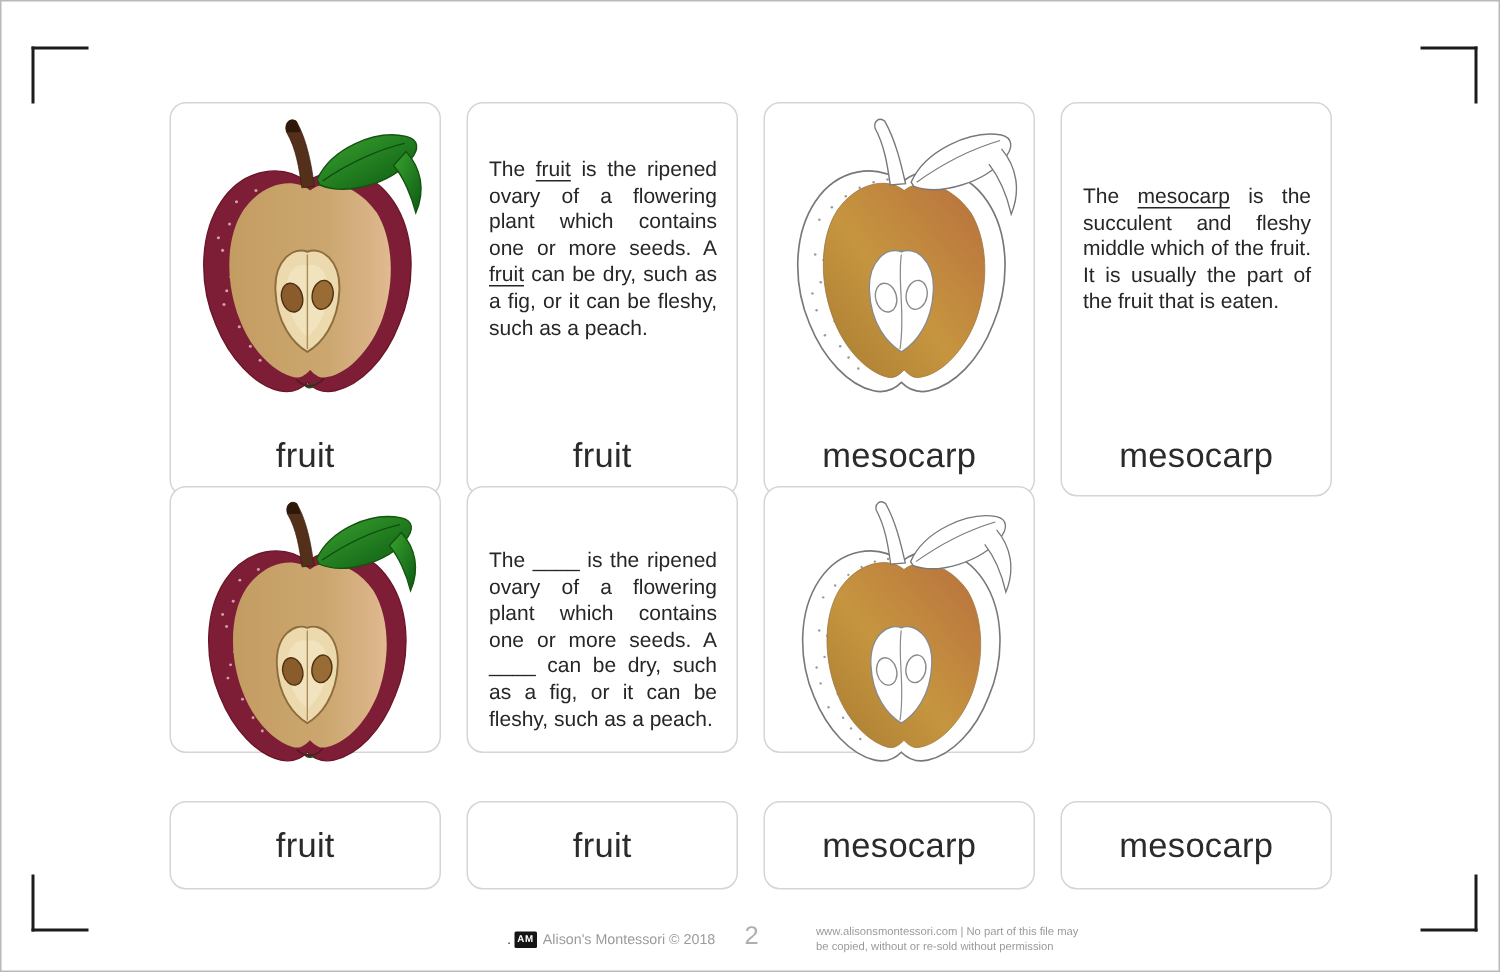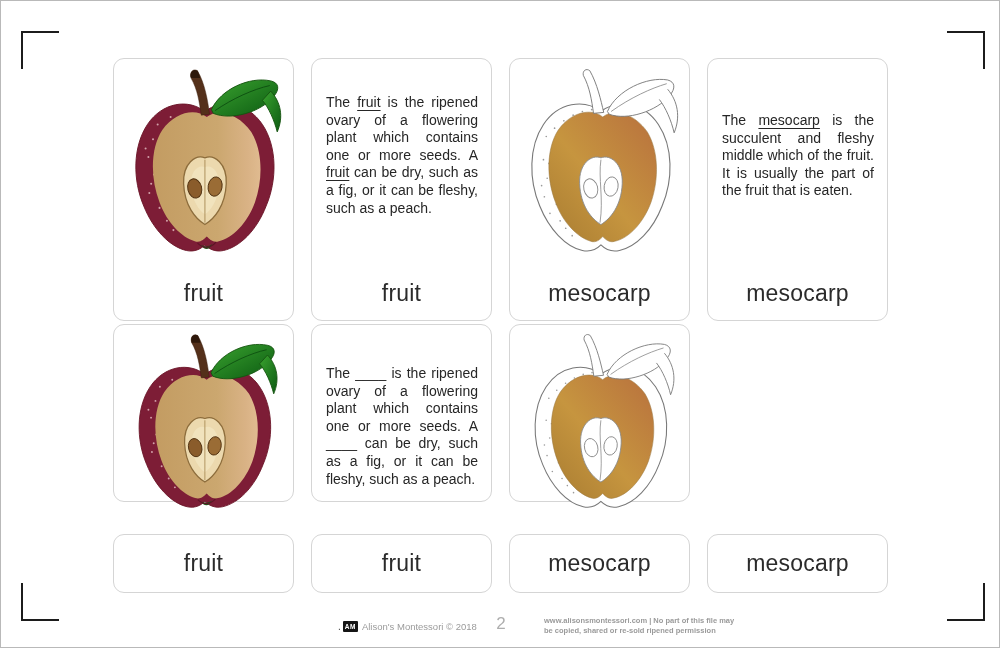--- a/index.html
+++ b/index.html
@@ -11,21 +11,21 @@
   
   .crop{position:absolute;width:36px;height:36px;}
   .crop.tl{left:20px;top:30px;border-left:2.5px solid #1c1c1c;border-top:2.5px solid #1c1c1c;}
   .crop.tr{left:946px;top:30px;border-right:2.5px solid #1c1c1c;border-top:2.5px solid #1c1c1c;}
   .crop.bl{left:20px;top:582px;border-left:2.5px solid #1c1c1c;border-bottom:2.5px solid #1c1c1c;}
   .crop.br{left:946px;top:582px;border-right:2.5px solid #1c1c1c;border-bottom:2.5px solid #1c1c1c;}
   
   .card{position:absolute;width:181px;background:#fff;border:1px solid #d5d5d5;
         border-radius:11px;box-sizing:border-box;}
   .c1{left:112px}.c2{left:310px}.c3{left:508px}.c4{left:706px}
-  .r1{top:57px;height:263px}
+  .r1{top:67px;height:263px}
   .r2{top:323px;height:178px}
   .r3{top:533px;height:59px}
   .card-label{position:absolute;bottom:13px;left:0;right:0;text-align:center;
               font-size:23px;letter-spacing:.2px;color:#2b2b2b;}
   .label-card{display:flex;align-items:center;justify-content:center;
               font-size:23px;letter-spacing:.2px;}
   .apple{display:block;margin:8px auto 0;}
   .r2 .apple{margin-top:7px;}
   .def{margin:0 13px 0 14px;font-size:14px;line-height:17.6px;text-align:justify;
        color:#262626;}
@@ -34,21 +34,21 @@
   
   .brand{position:absolute;left:337px;top:620px;display:flex;align-items:center;
          font-size:9.5px;color:#9b9b9b;white-space:nowrap;}
   .logo-dot{color:#444;font-size:10px;margin-right:2px;}
   .logo-box{display:inline-block;background:#151515;color:#fff;font-size:6.5px;
             font-weight:bold;line-height:9px;padding:1px 2px;margin-right:4px;
             letter-spacing:.5px;border-radius:1px;}
   .page-num{position:absolute;left:488px;top:613px;width:24px;text-align:center;
             font-size:17px;color:#aeaeae;}
   .notice{position:absolute;left:543px;top:615px;font-size:7.5px;line-height:9.5px;
-          color:#9a9a9a;font-weight:bold;}
+          color:#9a9a9a;}
 </style>
 </head>
 <body>
 
 <svg width="0" height="0" style="position:absolute" aria-hidden="true">
   <defs>
     <linearGradient id="fleshGrad" x1="0" y1="0" x2="1" y2="0">
       <stop offset="0" stop-color="#c39c62"></stop>
         <stop offset=".6" stop-color="#cba76f"></stop>
       <stop offset=".88" stop-color="#d9b285"></stop>
@@ -193,16 +193,16 @@
   <div class="card r3 c4 label-card">mesocarp</div>
 
   <div class="brand">
     <span class="logo-dot">.</span>
     <span class="logo-box">AM</span>
     <span>Alison's Montessori © 2018</span>
   </div>
   <div class="page-num">2</div>
   <div class="notice">
     <div>www.alisonsmontessori.com | No part of this file may</div>
-    <div>be copied, shared or re-sold ripened permission</div>
+    <div>be copied, without or re-sold without permission</div>
   </div>
 
 </div>
 
 </body></html>

